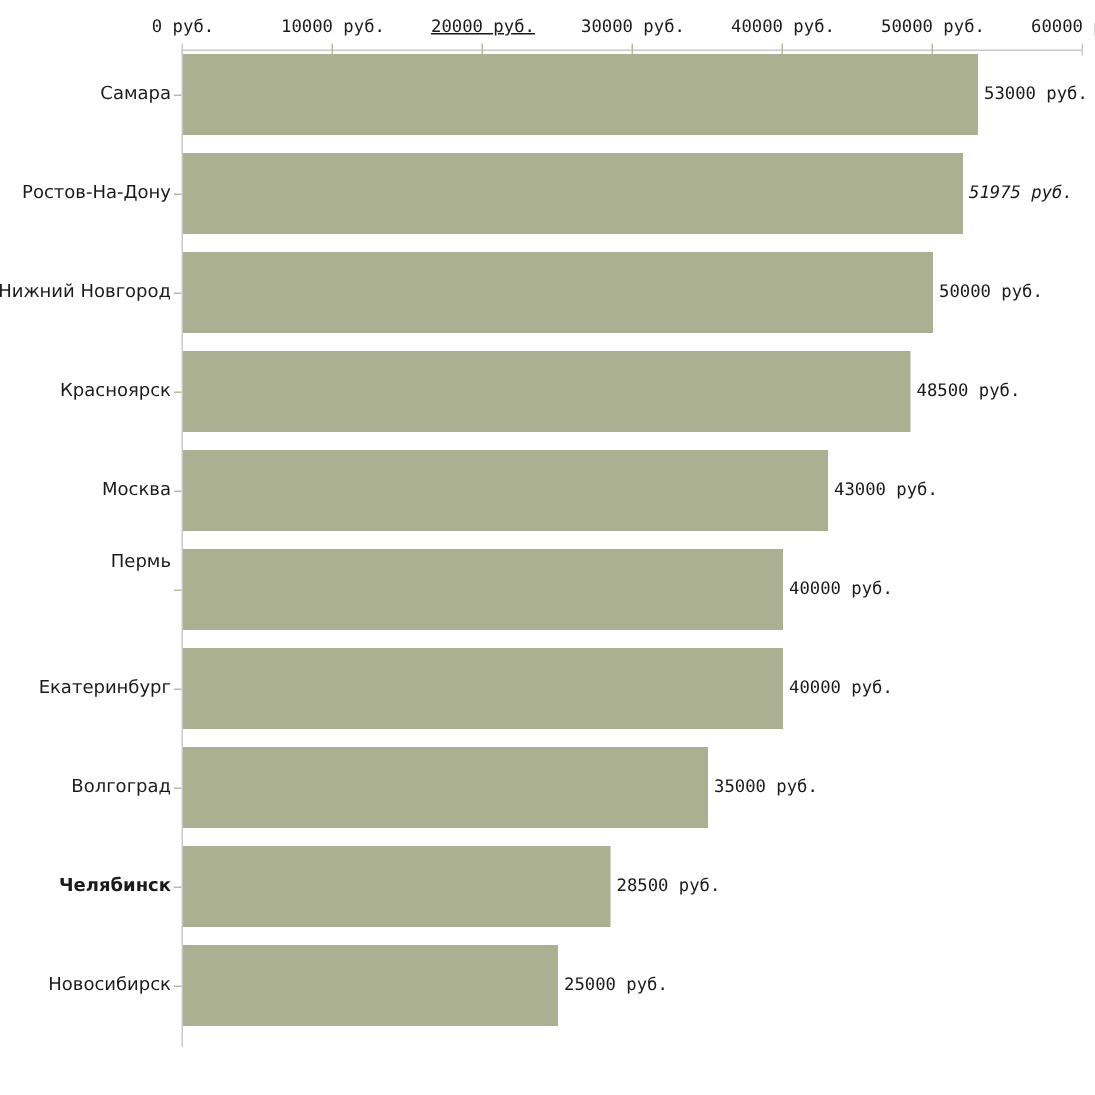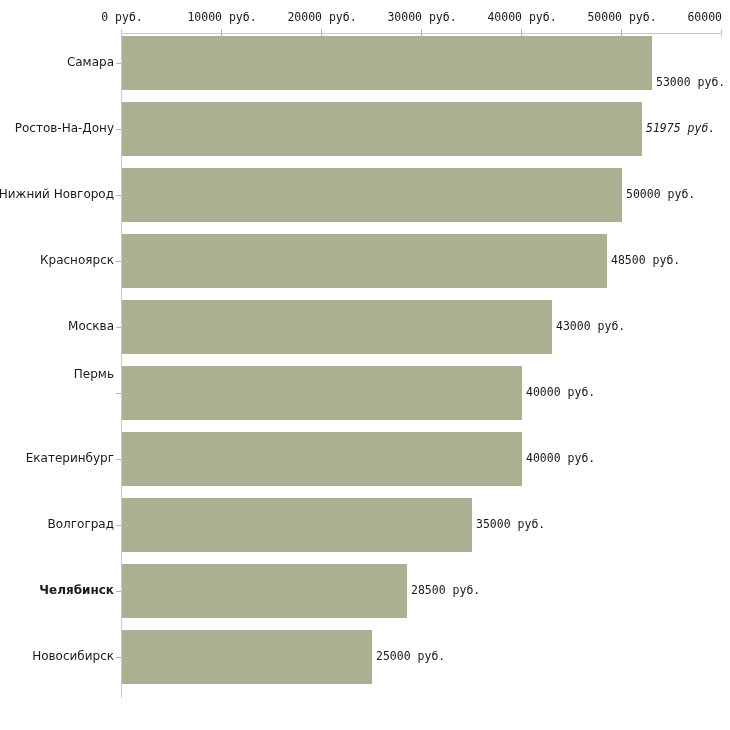--- a/index.html
+++ b/index.html
@@ -98,33 +98,33 @@
 
   <div class="axis-line"></div>
   <div class="yaxis-line"></div>
 
   <div id="xticks-layer">
       <div class="tick tick-end" style="left: 121px;"></div>
       <div class="tick-label" style="left: 122px;">0 руб.</div>
       <div class="tick" style="left: 221px;"></div>
       <div class="tick-label" style="left: 222px;">10000 руб.</div>
       <div class="tick" style="left: 321px;"></div>
-      <div class="tick-label" style="left: 322px;">20000 руб.</div>
+      <div class="tick-label" style="left: 322px; text-decoration: underline;">20000 руб.</div>
       <div class="tick" style="left: 421px;"></div>
       <div class="tick-label" style="left: 422px;">30000 руб.</div>
       <div class="tick" style="left: 521px;"></div>
       <div class="tick-label" style="left: 522px;">40000 руб.</div>
       <div class="tick" style="left: 621px;"></div>
       <div class="tick-label" style="left: 622px;">50000 руб.</div>
       <div class="tick tick-end" style="left: 721px;"></div>
       <div class="tick-label" style="left: 722px;">60000 руб.</div>
     </div>
   <div id="bars-layer">
       <div class="bar" title="Самара: 53000 руб." style="top: 36px; width: 530px; height: 54px;"></div>
-      <div class="bar-value" style="left: 656px; top: 55px; margin-top: 20px;">53000 руб.</div>
+      <div class="bar-value" style="left: 656px; top: 55px;">53000 руб.</div>
       <div class="bar" title="Ростов-На-Дону: 51975 руб." style="top: 102px; width: 520px; height: 54px;"></div>
       <div class="bar-value" style="left: 646px; top: 121px; font-style: italic;">51975 руб.</div>
       <div class="bar" title="Нижний Новгород: 50000 руб." style="top: 168px; width: 500px; height: 54px;"></div>
       <div class="bar-value" style="left: 626px; top: 187px;">50000 руб.</div>
       <div class="bar" title="Красноярск: 48500 руб." style="top: 234px; width: 485px; height: 54px;"></div>
       <div class="bar-value" style="left: 611px; top: 253px;">48500 руб.</div>
       <div class="bar" title="Москва: 43000 руб." style="top: 300px; width: 430px; height: 54px;"></div>
       <div class="bar-value" style="left: 556px; top: 319px;">43000 руб.</div>
       <div class="bar" title="Пермь: 40000 руб." style="top: 366px; width: 400px; height: 54px;"></div>
       <div class="bar-value" style="left: 526px; top: 385px;">40000 руб.</div>

